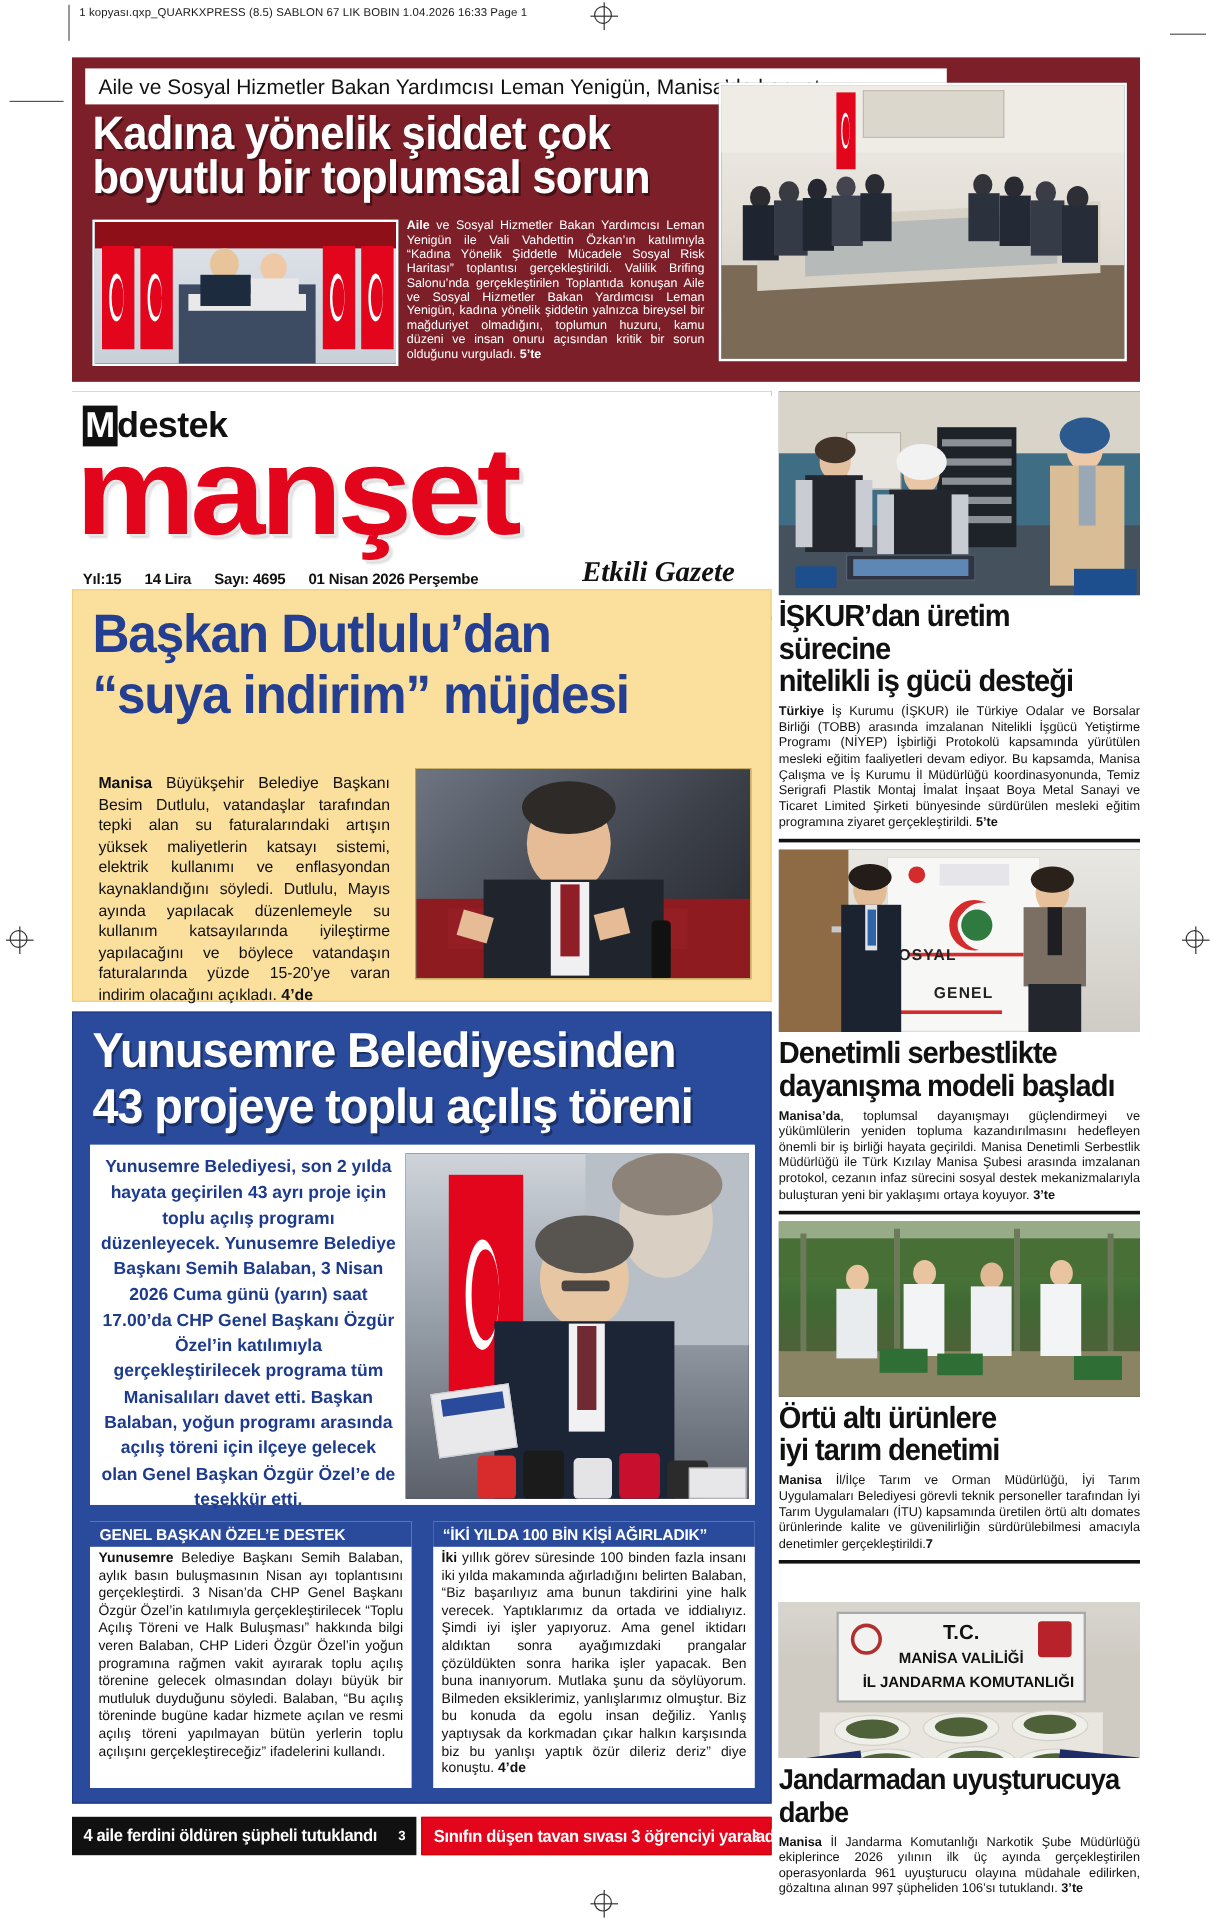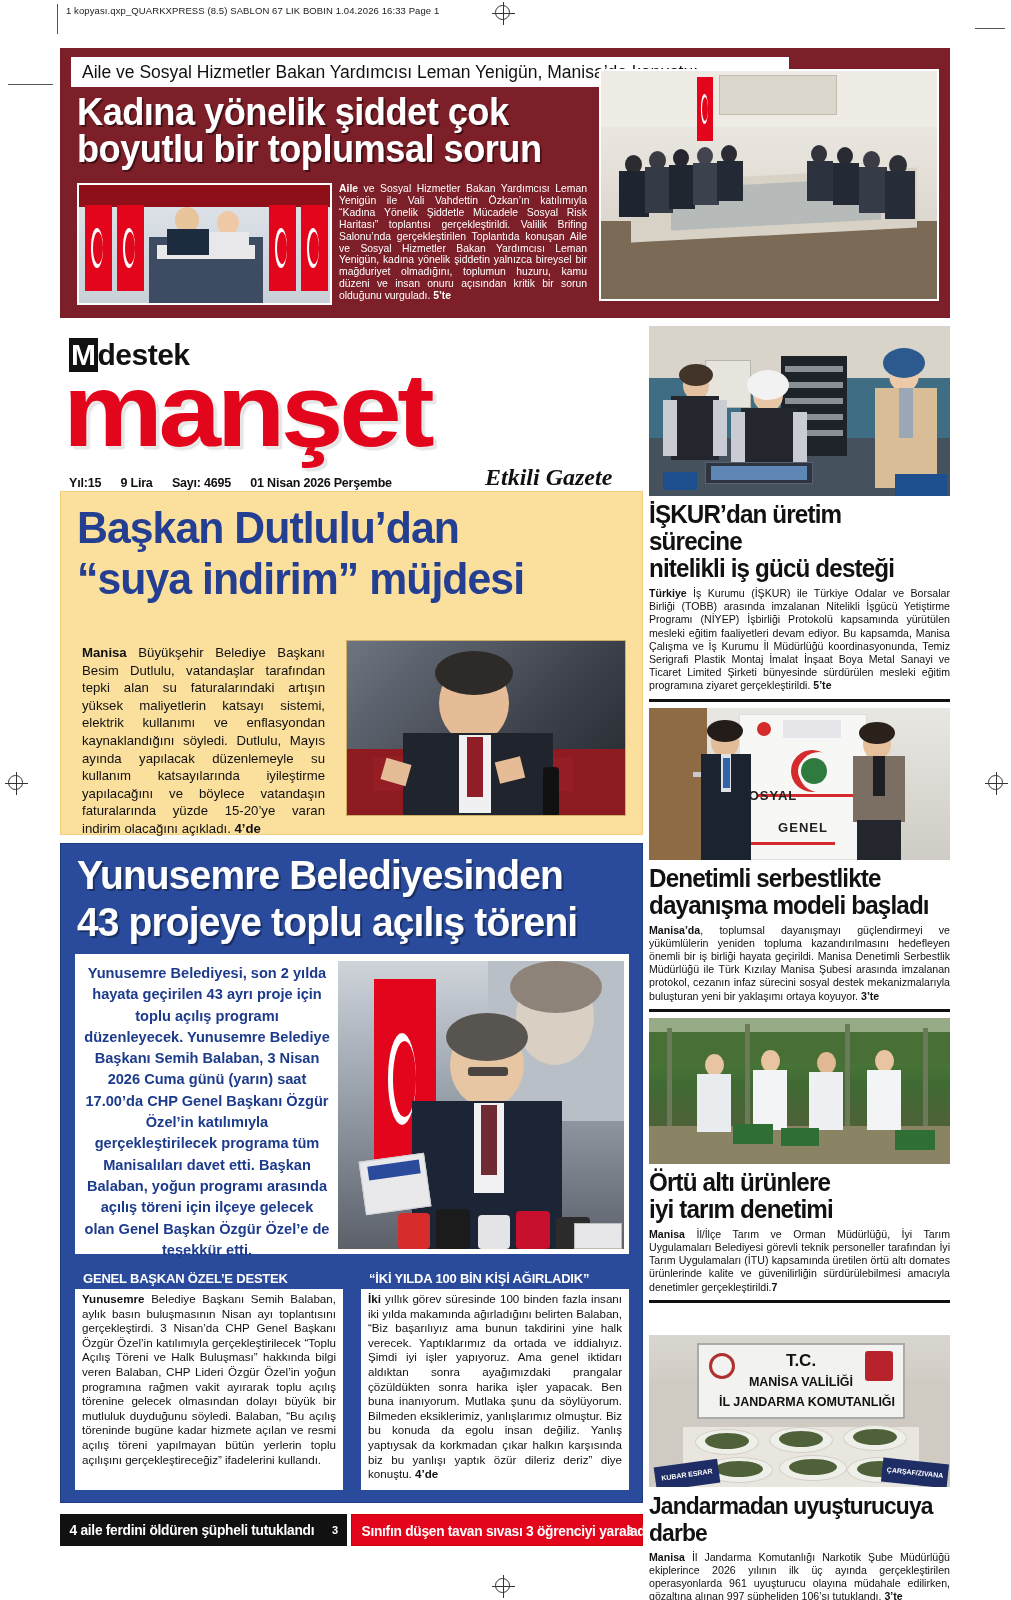--- a/index.html
+++ b/index.html
@@ -298,21 +298,21 @@
 
   <div class="mast-rule-top"></div>
   <div class="masthead"></div>
   <div class="mast-manisa">
     <span class="cap">M</span><span>destek</span>
   </div>
   <div class="mast-manset">manşet</div>
   <div class="mast-etkili">Etkili Gazete</div>
   <div class="mast-info">
     <span>Yıl:15</span>
-    <span>9 Lira</span>
+    <span>14 Lira</span>
     <span>Sayı: 4695</span>
     <span>01 Nisan 2026 Perşembe</span>
   </div>
   <div class="mast-rule-bot"></div>
 
   <div class="yellowbox">
     <div class="yellow-head">
       <div>Başkan Dutlulu’dan</div>
       <div>“suya indirim” müjdesi</div>
     </div>
@@ -515,21 +515,21 @@
         <div>iyi tarım denetimi</div>
       </div>
       <div class="rbody">
         <b>Manisa</b><span> İl/İlçe Tarım ve Orman Müdürlüğü, İyi Tarım Uygulamaları Belediyesi görevli teknik personeller tarafından İyi Tarım Uygulamaları (İTU) kapsamında üretilen örtü altı domates ürünlerinde kalite ve güvenilirliğin sürdürülebilmesi amacıyla denetimler gerçekleştirildi.</span><b>7</b>
       </div>
     </div>
 
     <div class="rsep"></div>
 
     <div class="rblock" style="margin-top:6px;">
-      <div class="rphoto" style="height:152px;position:relative;margin-top:32px;">
+      <div class="rphoto" style="height:130px;position:relative;margin-top:32px;">
         <div class="sky" style="background:linear-gradient(#d9d6cf,#bdb9b0);"></div>
         <div class="rect" style="left:0;top:44px;width:100%;height:108px;background:#cfcbc2;"></div>
         <div class="label-board" style="left:48px;top:8px;width:208px;height:76px;">
           <div style="position:absolute;left:10px;top:8px;width:26px;height:26px;border-radius:50%;border:3px solid #b03030;"></div>
           <div style="position:absolute;right:10px;top:6px;width:28px;height:30px;background:#b8232b;border-radius:3px;"></div>
           <div style="position:absolute;left:0;right:0;top:6px;font-size:17px;">T.C.</div>
           <div style="position:absolute;left:0;right:0;top:30px;font-size:12.5px;">MANİSA VALİLİĞİ</div>
           <div style="position:absolute;left:12px;right:0;top:50px;font-size:12.5px;">İL JANDARMA KOMUTANLIĞI</div>
         </div>
 

